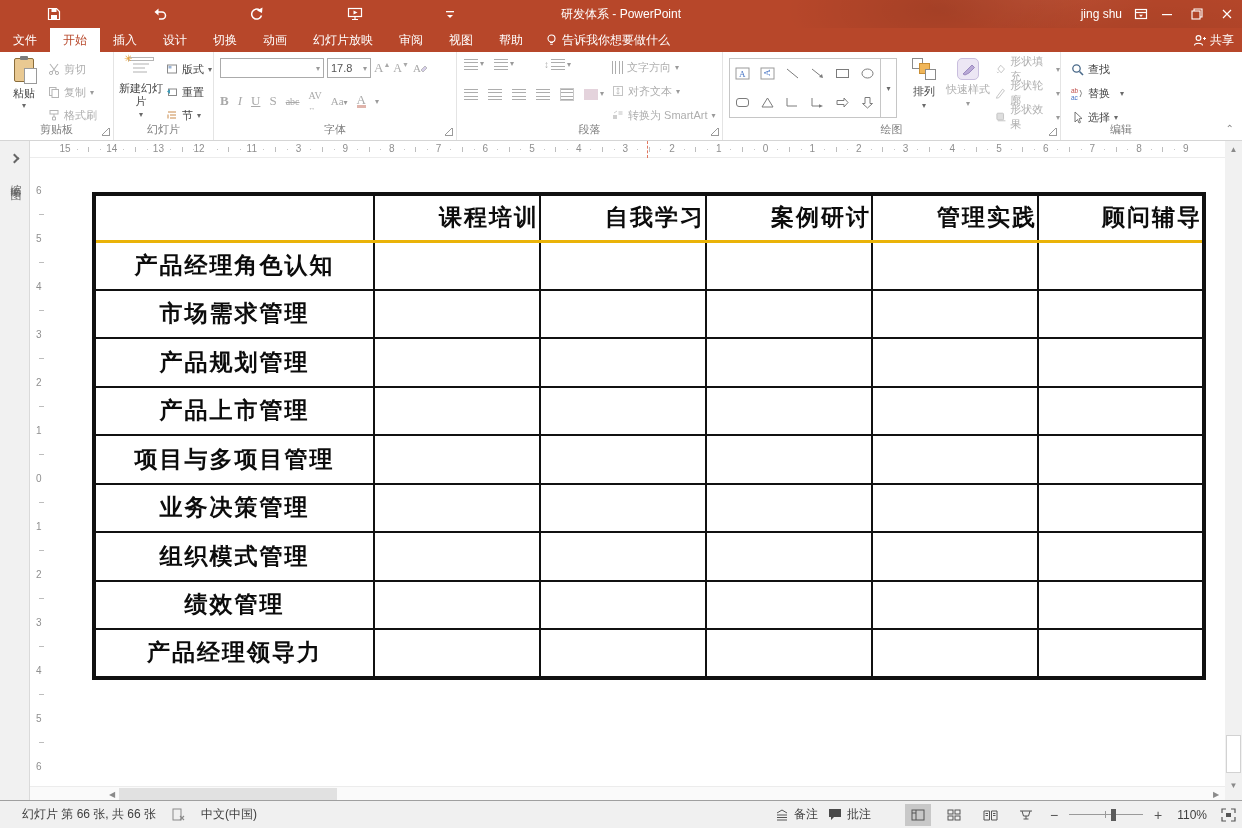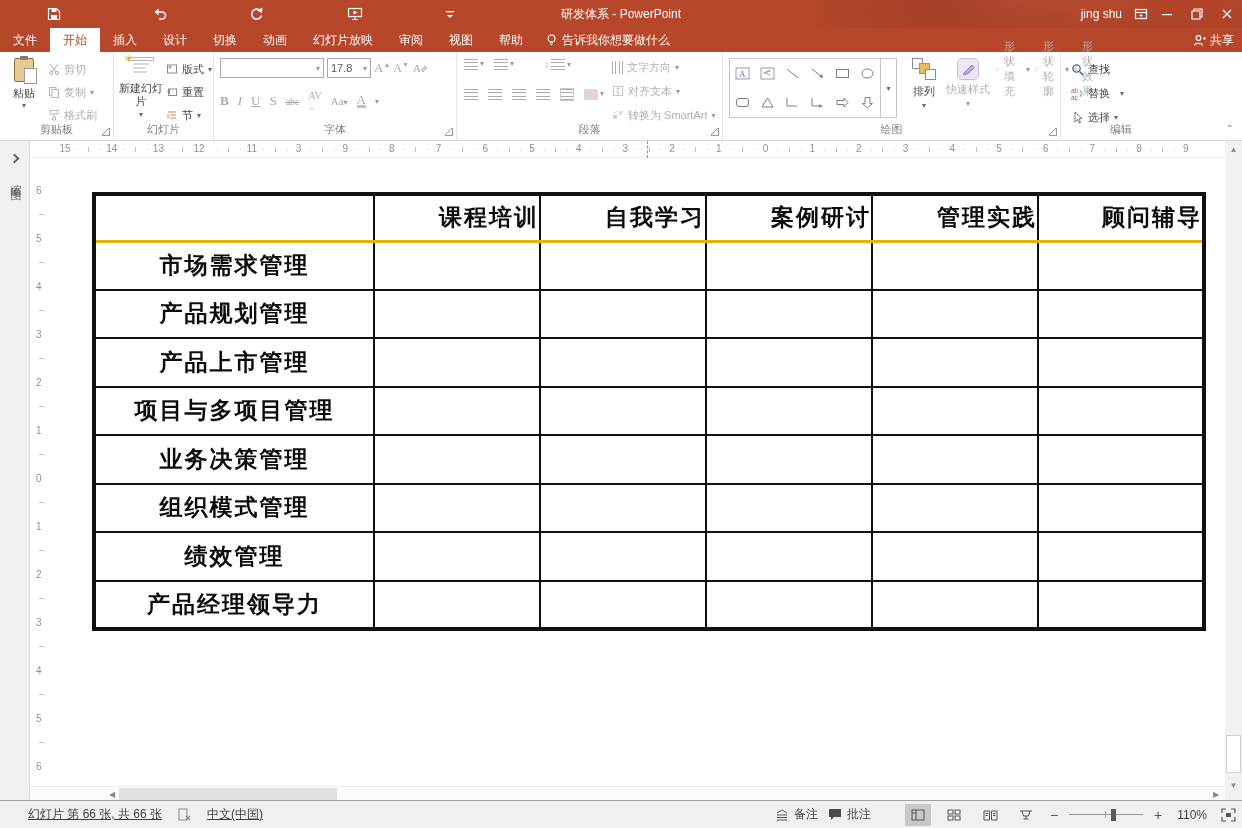--- a/index.html
+++ b/index.html
@@ -71,21 +71,21 @@
 
   
   #grp-drawing { width:338px; }
   #shape-gallery { position:absolute; left:6px; top:6px; width:152px; height:60px; border:1px solid #c6c6c6; display:grid;
     grid-template-columns:repeat(6,1fr); grid-template-rows:1fr 1fr; align-items:center; justify-items:center; }
   #gallery-dd { position:absolute; left:158px; top:6px; width:16px; height:60px; border:1px solid #c6c6c6; border-left:none; display:flex; align-items:center; justify-content:center; }
   #arrange-btn { position:absolute; left:182px; top:6px; width:38px; height:64px; display:flex; flex-direction:column; align-items:center; font-size:11px; gap:2px; }
   .arr-sq { position:absolute; width:11px; height:11px; }
   #quickstyle-btn { position:absolute; left:222px; top:6px; width:46px; height:64px; display:flex; flex-direction:column; align-items:center; font-size:11px; gap:2px; text-align:center; }
   .qs-icon { width:22px; height:22px; background:#ece6f4; border:1px solid #c9bede; border-radius:5px; position:relative; }
-  #fx-col { position:absolute; left:272px; top:7px; display:flex; gap:4px; }
+  #fx-col { position:absolute; left:272px; top:7px; display:flex; flex-direction:column; gap:4px; }
 
   
   #grp-editing { width:120px; border-right:none; }
   #edit-col { position:absolute; left:10px; top:7px; display:flex; flex-direction:column; gap:4px; }
   #ribbon-collapse { position:absolute; right:8px; bottom:6px; color:#8a8a8a; font-size:10px; }
 
   
   #pane-strip { position:absolute; left:0; top:141px; width:30px; height:659px; background:#f1f1f1; border-right:1px solid #dadada; }
   #pane-chevron { position:absolute; left:11px; top:14px; width:7px; height:7px; border-top:2px solid #666; border-right:2px solid #666; transform:rotate(45deg); }
   #pane-label { position:absolute; left:8px; top:34px; writing-mode:vertical-rl; font-size:11px; color:#666; letter-spacing:3px; }
@@ -115,21 +115,21 @@
   .scroll-arrow { position:absolute; left:0; width:17px; height:16px; display:flex; align-items:center; justify-content:center; color:#8a8a8a; font-size:8px; }
   #vthumb { position:absolute; left:1px; top:594px; width:15px; height:38px; background:#fff; border:1px solid #d2d2d2; }
   #hscroll { position:absolute; left:30px; top:786px; width:1195px; height:14px; background:#fafafa; border-top:1px solid #ececec; }
   #hl-arrow { position:absolute; left:75px; top:0; width:14px; height:14px; display:flex; align-items:center; justify-content:center; color:#8a8a8a; font-size:8px; }
   #hthumb { position:absolute; left:89px; top:1px; width:218px; height:12px; background:#e1e1e1; }
   #hr-arrow { position:absolute; right:2px; top:0; width:14px; height:14px; display:flex; align-items:center; justify-content:center; color:#8a8a8a; font-size:8px; }
 
   
   #statusbar { position:absolute; left:0; top:800px; width:1242px; height:28px; background:#f0f0f0; border-top:1px solid #9f9f9f;
     display:flex; align-items:center; font-size:12px; color:#3f3f3f; }
-  #sb-left { display:flex; align-items:center; gap:16px; padding-left:28px;text-decoration:underline; }
+  #sb-left { display:flex; align-items:center; gap:16px; padding-left:22px; }
   #sb-right { margin-left:auto; display:flex; align-items:center; gap:10px; padding-right:6px; }
   .sb-item { display:flex; align-items:center; gap:5px; }
   .viewbtn { width:26px; height:22px; display:flex; align-items:center; justify-content:center; }
   .viewbtn.active { background:#c8c8c8; }
   #zoom-slider { position:relative; width:74px; height:22px; }
   #zoom-track { position:absolute; left:0; top:10px; width:74px; height:1px; background:#9a9a9a; }
   #zoom-mid { position:absolute; left:36px; top:7px; width:1px; height:7px; background:#9a9a9a; }
   #zoom-thumb { position:absolute; left:42px; top:5px; width:5px; height:12px; background:#5a5a5a; }
   .zpm { font-size:14px; color:#555; width:10px; text-align:center; }
 </style>
@@ -670,20 +670,28 @@
             <th></th>
             <th>课程培训</th>
             <th>自我学习</th>
             <th>案例研讨</th>
             <th>管理实践</th>
             <th>顾问辅导</th>
           </tr>
         </thead>
       <tbody>
           <tr>
+            <td>产品经理角色认知</td>
+            <td></td>
+            <td></td>
+            <td></td>
+            <td></td>
+            <td></td>
+          </tr>
+          <tr>
             <td>市场需求管理</td>
             <td></td>
             <td></td>
             <td></td>
             <td></td>
             <td></td>
           </tr>
           <tr>
             <td>产品规划管理</td>
             <td></td>

